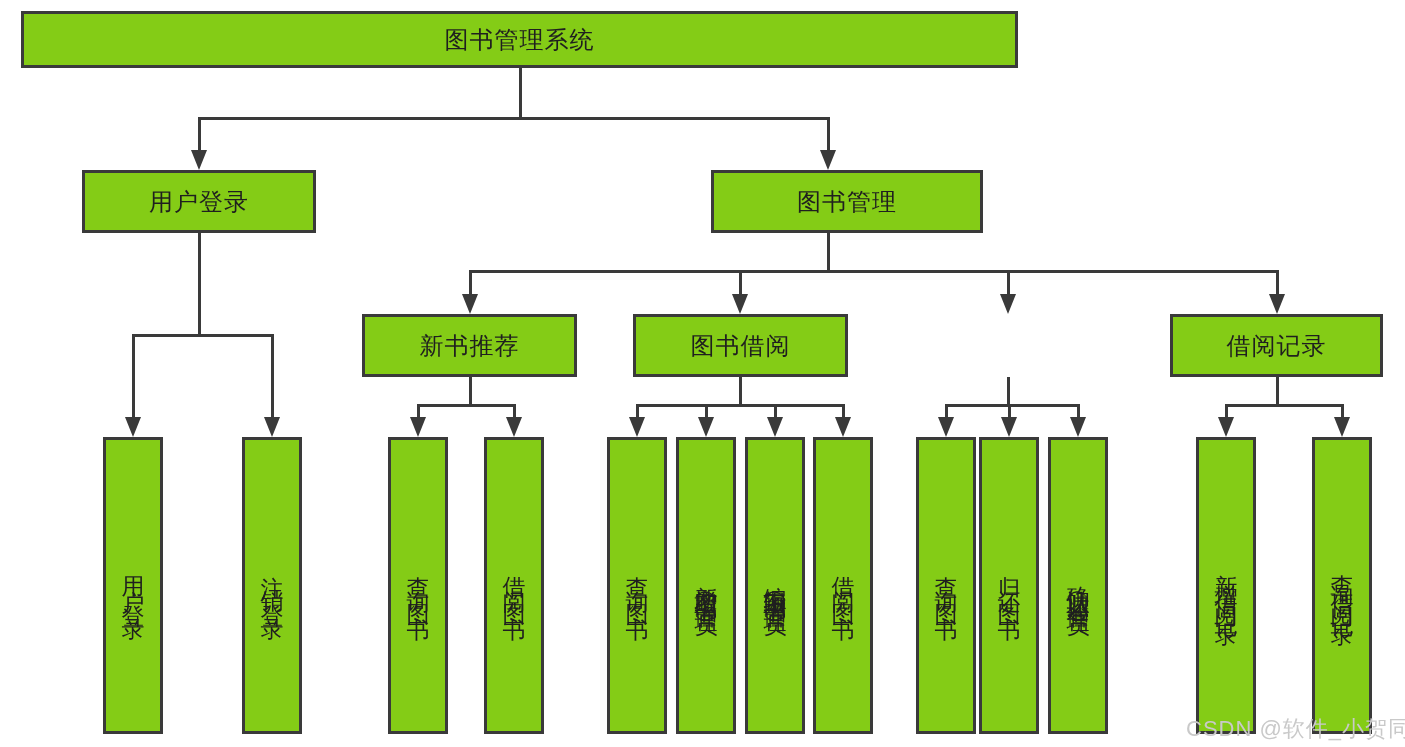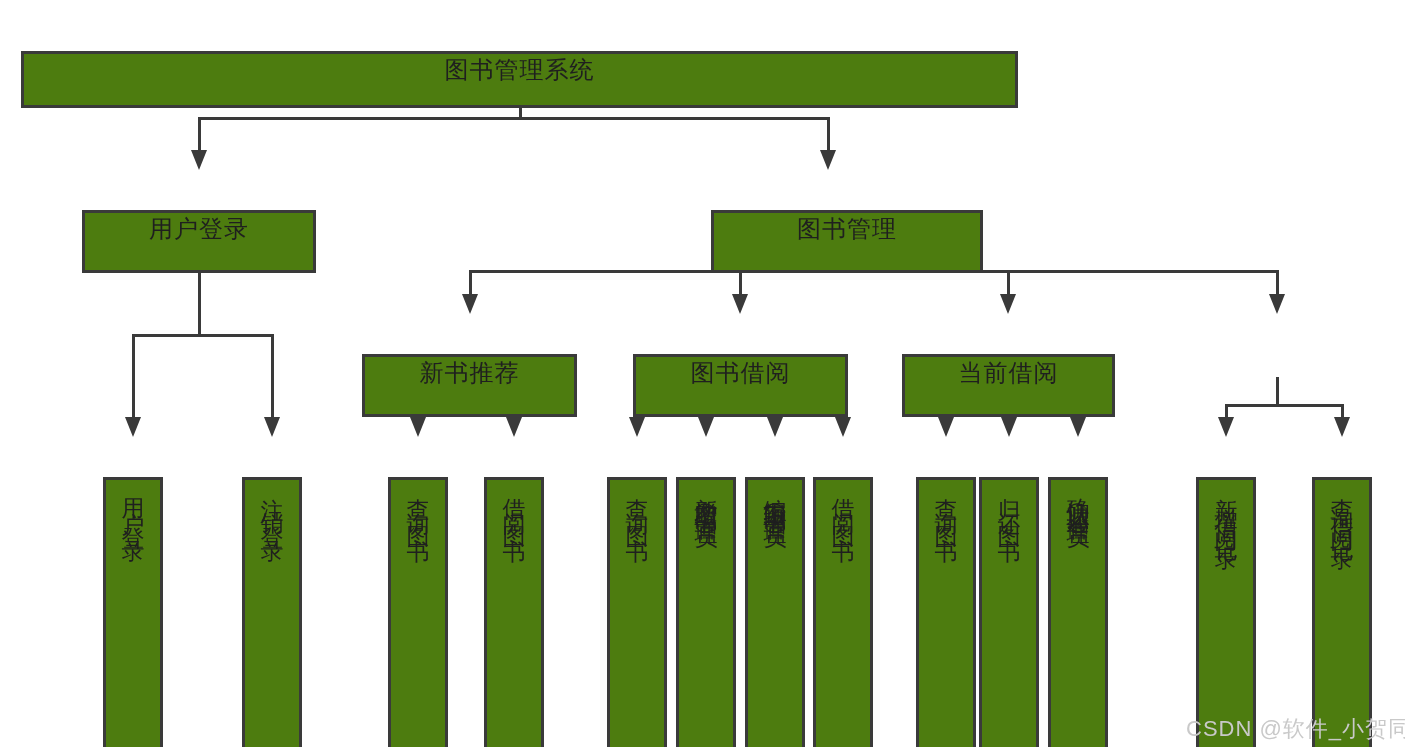--- a/index.html
+++ b/index.html
@@ -13,24 +13,23 @@
     position:relative;
     width:1405px;height:747px;
     background:var(--bg);
     overflow:hidden;
     font-family:"Liberation Sans","DejaVu Sans",sans-serif;
   }
   .node{
     position:absolute;
     box-sizing:border-box;
     border:3px solid var(--line);
-    background:#4d7c0f;
-    display:flex;justify-content:center;
+    background:#84cc16;
+    display:flex;align-items:center;justify-content:center;
     z-index:2;
-    margin-top:40px;
   }
   .node .label{
     color:var(--text);
     font-size:24px;
     letter-spacing:1px;
     white-space:nowrap;
   }
   .leaf .label{
     writing-mode:vertical-rl;
     text-orientation:mixed;
@@ -125,22 +124,22 @@
   <div class="node" style="left:711px;top:170px;width:272px;height:63px;">
     <span class="label">图书管理</span>
   </div>
 
   <div class="node" style="left:362px;top:314px;width:215px;height:63px;">
     <span class="label">新书推荐</span>
   </div>
   <div class="node" style="left:633px;top:314px;width:215px;height:63px;">
     <span class="label">图书借阅</span>
   </div>
-  <div class="node" style="left:902px;top:314px;width:213px;height:63px;">
-    <span class="label">当前借阅</span>
+  <div class="node" style="left:1170px;top:314px;width:213px;height:63px;">
+    <span class="label">借阅记录</span>
   </div>
 
   <div class="node leaf" style="left:103px;top:437px;width:60px;height:297px;">
     <span class="label" style="letter-spacing: 14px;">用户登录</span>
   </div>
   <div class="node leaf" style="left:242px;top:437px;width:60px;height:297px;">
     <span class="label" style="letter-spacing: 14px;">注销登录</span>
   </div>
 
   <div class="node leaf" style="left:388px;top:437px;width:60px;height:297px;">

